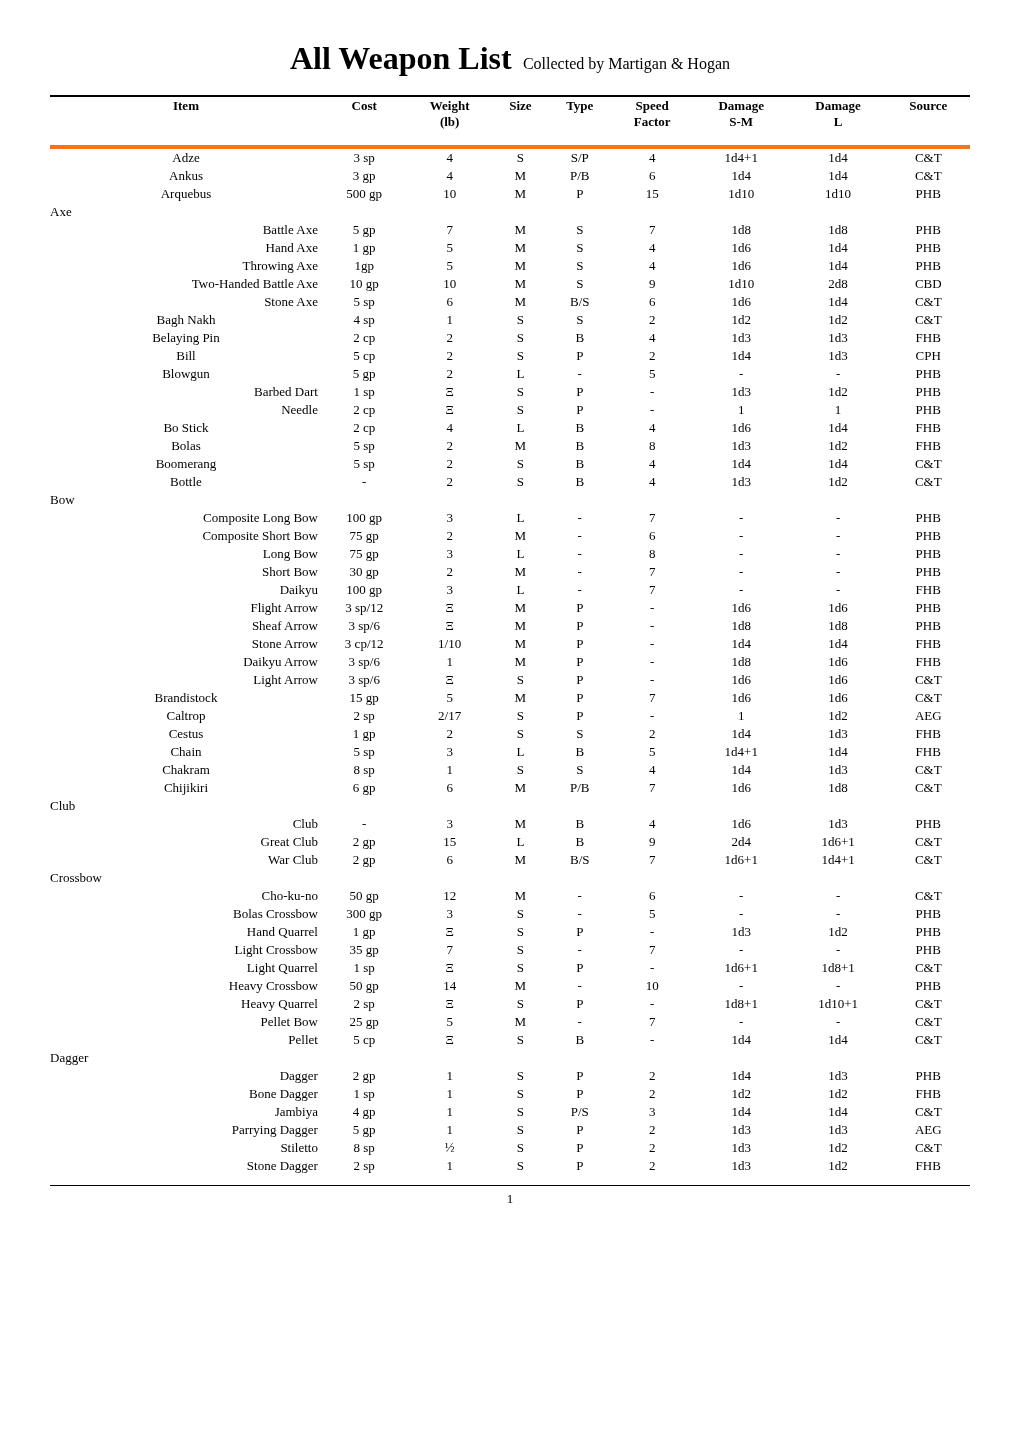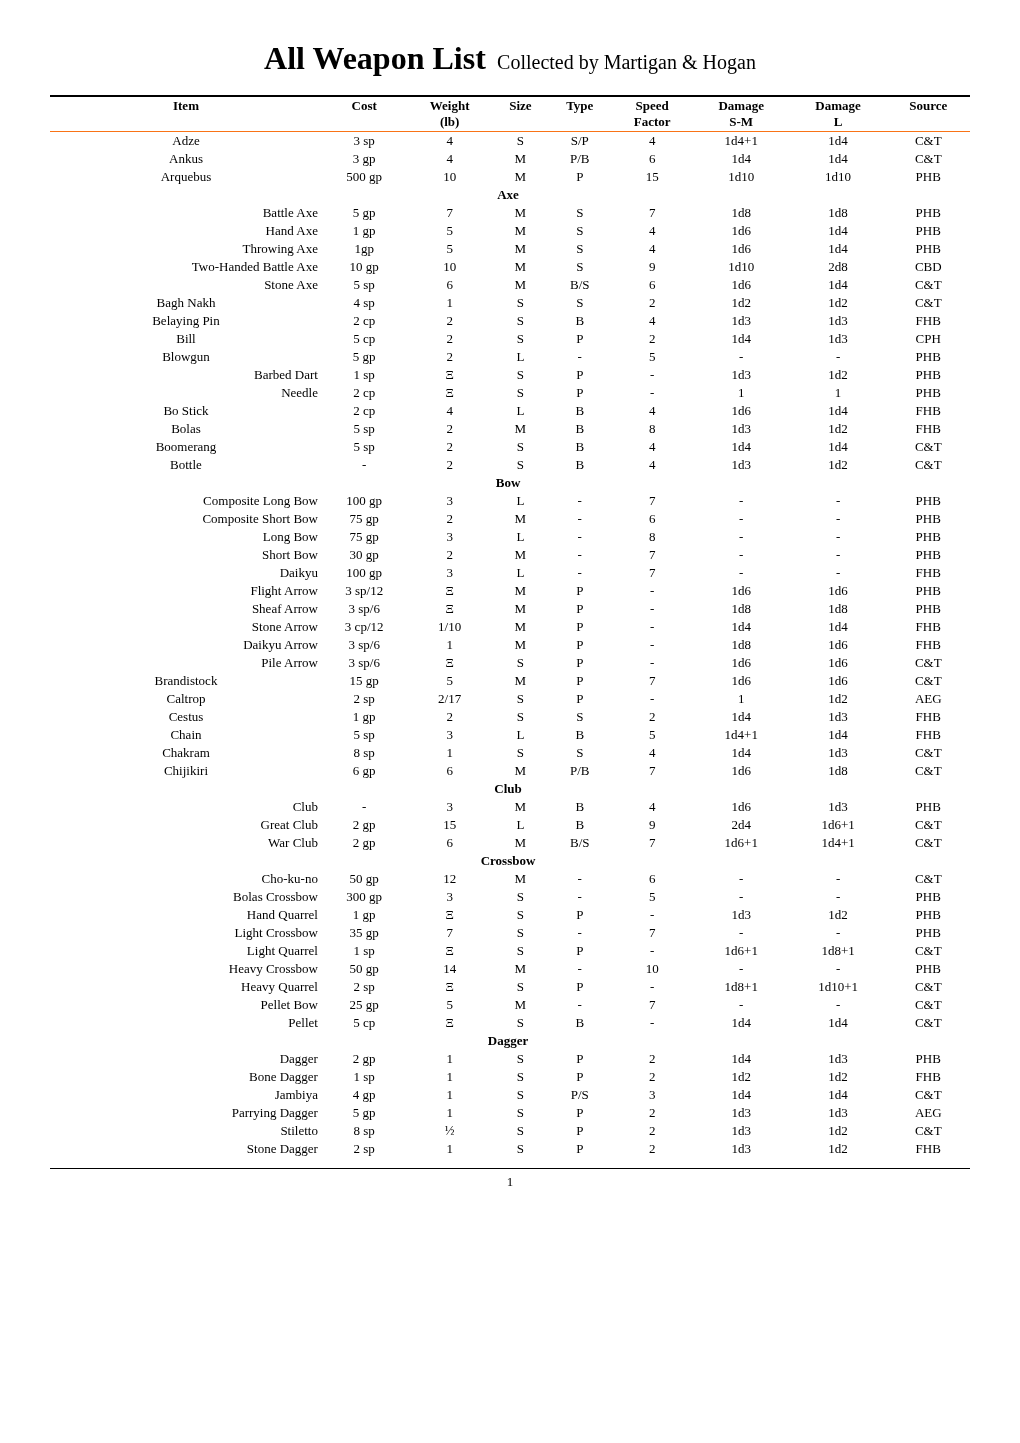--- a/index.html
+++ b/index.html
@@ -15,55 +15,55 @@
     .page-title {
       text-align: center;
       margin-bottom: 18px;
     }
     .page-title h1 {
       display: inline;
       font-size: 32px;
       font-weight: bold;
     }
     .page-title span {
-      font-size: 20px;
+      font-size: 16px;
       font-weight: normal;
       margin-left: 8px;
     }
     table {
       width: 100%;
       border-collapse: collapse;
     }
     th, td {
       padding: 1px 4px;
       vertical-align: top;
     }
     thead th {
       font-weight: bold;
       text-align: center;
       border-top: 2px solid #000;
-      border-bottom: 1px solid #f97316;
-      padding-bottom: 2px;
+      border-bottom: 4px solid #f97316;
+      padding-bottom: 16px;
     }
     thead th.item-col {
       text-align: center;
     }
     td.item-col {
       text-align: center;
     }
     td.indent {
       text-align: right;
       padding-left: 20px;
     }
     td.center {
       text-align: center;
     }
     td.category {
-      font-weight: bold;
-      text-align: center;
+      font-weight: normal;
+      text-align: left;
       padding-left: 0;
     }
     .footer-line {
       border-top: 1px solid #000;
       margin-top: 10px;
       padding-top: 5px;
       text-align: center;
       font-size: 13px;
     }
     .th-multiline {
@@ -390,21 +390,21 @@
         <td class="center">3 sp/6</td>
         <td class="center">1</td>
         <td class="center">M</td>
         <td class="center">P</td>
         <td class="center">-</td>
         <td class="center">1d8</td>
         <td class="center">1d6</td>
         <td class="center">FHB</td>
       </tr>
       <tr>
-        <td class="indent">Pile Arrow</td>
+        <td class="indent">Light Arrow</td>
         <td class="center">3 sp/6</td>
         <td class="center">Ξ</td>
         <td class="center">S</td>
         <td class="center">P</td>
         <td class="center">-</td>
         <td class="center">1d6</td>
         <td class="center">1d6</td>
         <td class="center">C&amp;T</td>
       </tr>
       <tr>

